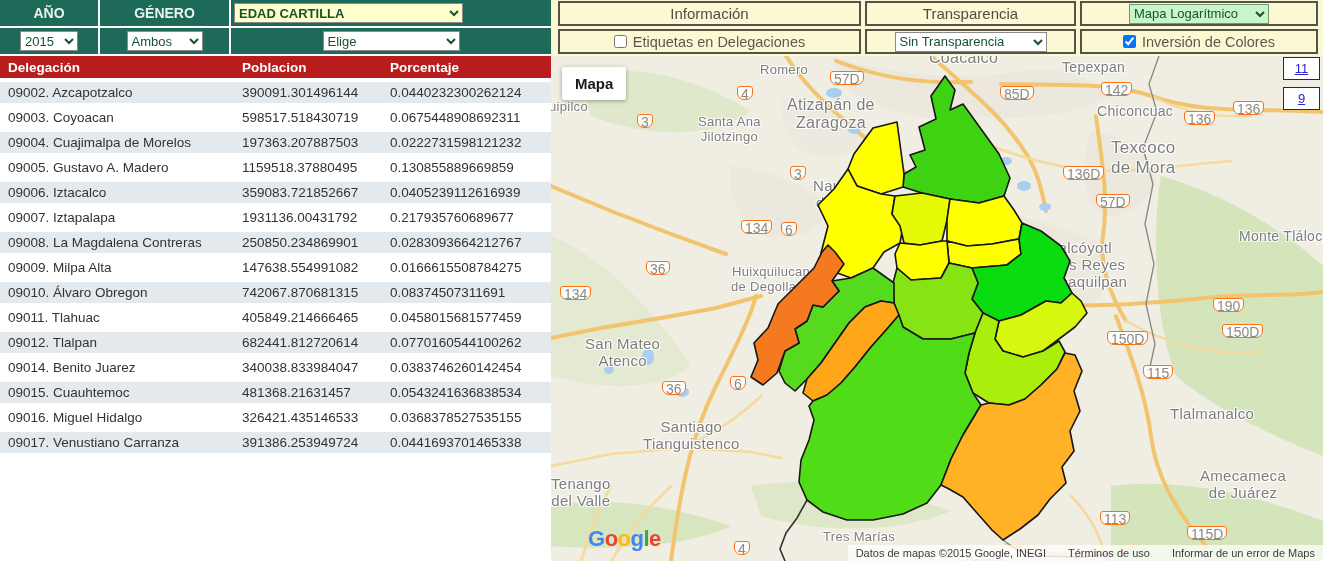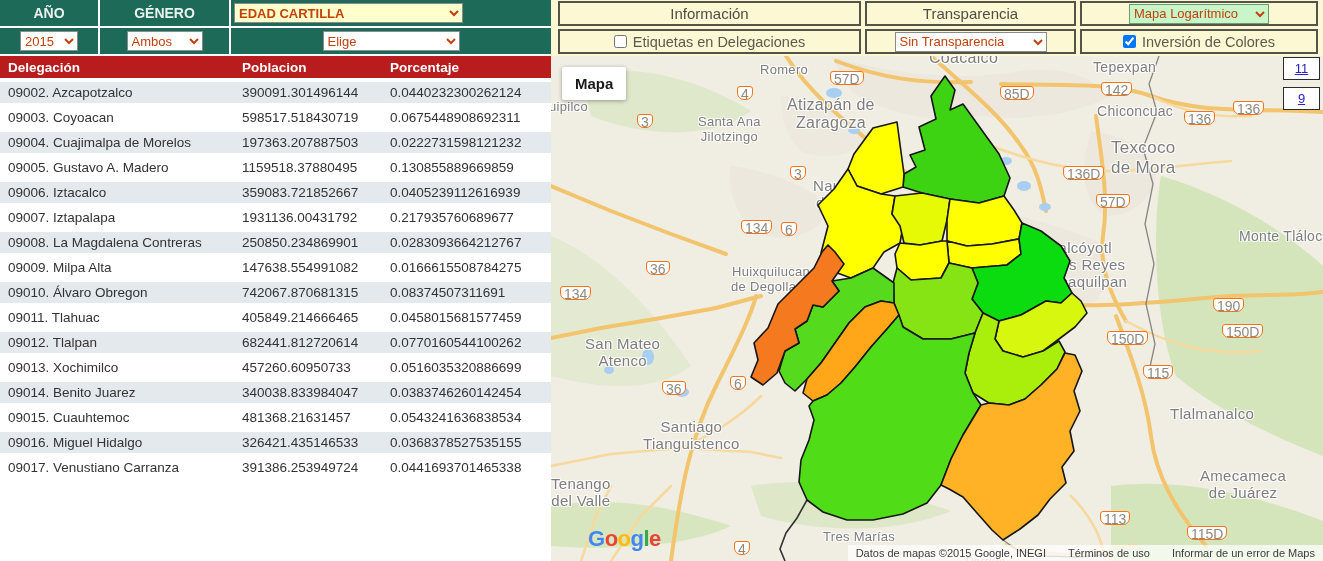--- a/index.html
+++ b/index.html
@@ -8,21 +8,21 @@
 
   
   .filters { position:absolute; left:0; top:0; width:551px; height:56px;
              display:grid; grid-template-columns:98px 129px 1fr;
              grid-template-rows:26px 26px; gap:2px; background:#fff;
              border-bottom:2px solid #fff; }
   .fcell { background:#1e6a59; display:flex; align-items:center; justify-content:center; }
   .fcell.left { justify-content:flex-start; padding-left:3px; }
   .flabel { color:#e9f2ef; font-weight:bold; font-size:14px; }
   select { font-size:13px; font-family:"Liberation Sans",sans-serif; height:20px;
-           border:1px solid #8a8a8a; background:#fff; color:#c2410c; }
+           border:1px solid #8a8a8a; background:#fff; color:#14532d; }
   .sel-year { width:58px; } .sel-gender { width:76px; } .sel-elige { width:137px; }
   .sel-edad { width:229px; background:#ffffcc; font-weight:bold; }
   .sel-maptype { width:140px; background:#c9f6c9; border:1px solid #6f9a6f; }
   .sel-transp { width:152px; }
 
   
   .tablewrap { position:absolute; left:0; top:56px; width:551px; }
   table { width:551px; border-collapse:collapse; table-layout:fixed; }
   col.c1{width:234px} col.c2{width:148px} col.c3{width:169px}
   th { background:#b91c1c; color:#fff; font-size:13.5px; text-align:left;
@@ -155,25 +155,20 @@
           <td>09011. Tlahuac</td>
           <td>405849.214666465</td>
           <td>0.0458015681577459</td>
         </tr>
         <tr>
           <td>09012. Tlalpan</td>
           <td>682441.812720614</td>
           <td>0.0770160544100262</td>
         </tr>
         <tr>
-          <td>09013. Xochimilco</td>
-          <td>457260.60950733</td>
-          <td>0.0516035320886699</td>
-        </tr>
-        <tr>
           <td>09014. Benito Juarez</td>
           <td>340038.833984047</td>
           <td>0.0383746260142454</td>
         </tr>
         <tr>
           <td>09015. Cuauhtemoc</td>
           <td>481368.21631457</td>
           <td>0.0543241636838534</td>
         </tr>
         <tr>
@@ -277,21 +272,21 @@
     <g fill="none" stroke="#6b6b6b" stroke-width="1.3" opacity=".8">
       <path d="M608,0 L598,28 L606,56 L592,92 L602,128 L594,168 L603,208 L595,248 L604,288 L597,320"></path>
       <path d="M452,484 L466,494 L492,500 L530,501 L560,498"></path>
     </g>
     <path d="M256,444 L246,462 L235,477 L229,493 L234,505" fill="none" stroke="#333" stroke-width="1.6"></path>
   </svg>
 
   <div class="labels">
       <div class="plabel" style="left: 209px; top: 7px; font-size: 13px;">Romero</div>
       <div class="plabel" style="left: 378px; top: -7px; font-size: 16px;">Coacalco</div>
-      <div class="plabel" style="left: 542px; top: 3px; font-size: 14px;">Tepexpan</div>
+      <div class="plabel" style="left: 511px; top: 3px; font-size: 14px;">Tepexpan</div>
       <div class="plabel" style="left: 236px; top: 40px; font-size: 16px;">Atizapán de
 Zaragoza</div>
       <div class="plabel" style="left: 147px; top: 59px; font-size: 13px;">Santa Ana
 Jilotzingo</div>
       <div class="plabel" style="left: -2px; top: 44px; font-size: 13px;">uipilco</div>
       <div class="plabel" style="left: 546px; top: 47px; font-size: 14px;">Chiconcuac</div>
       <div class="plabel" style="left: 560px; top: 82px; font-size: 17px;">Texcoco
 de Mora</div>
       <div class="plabel" style="left: 262px; top: 121px; font-size: 15px;">Naucalpan
 de Juárez</div>

